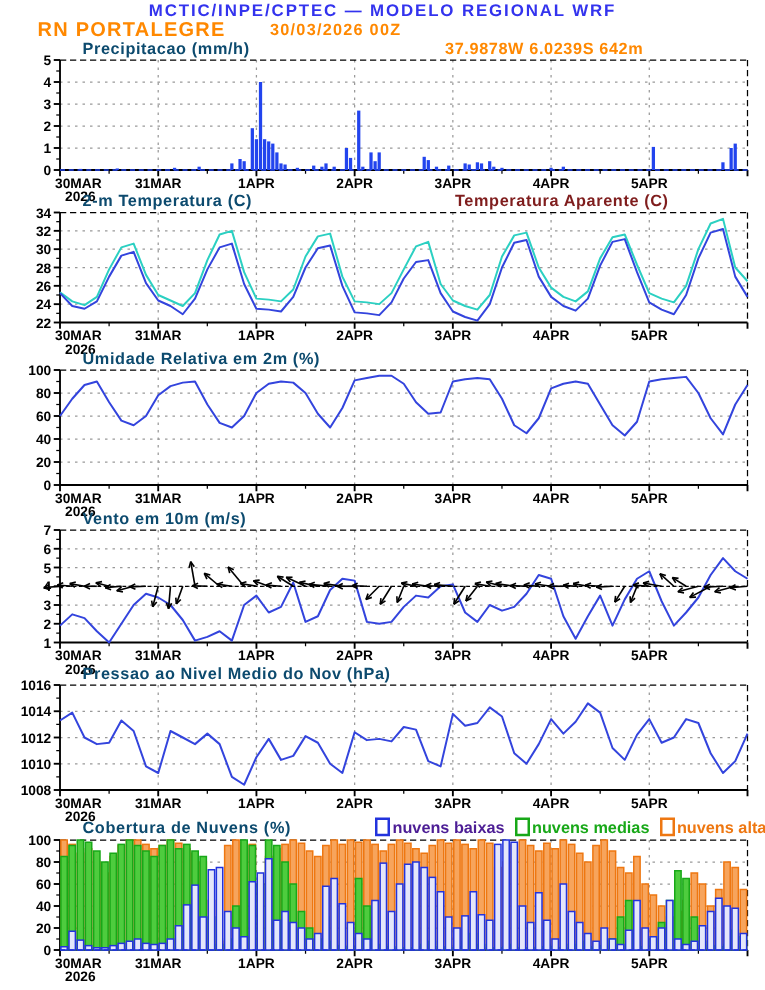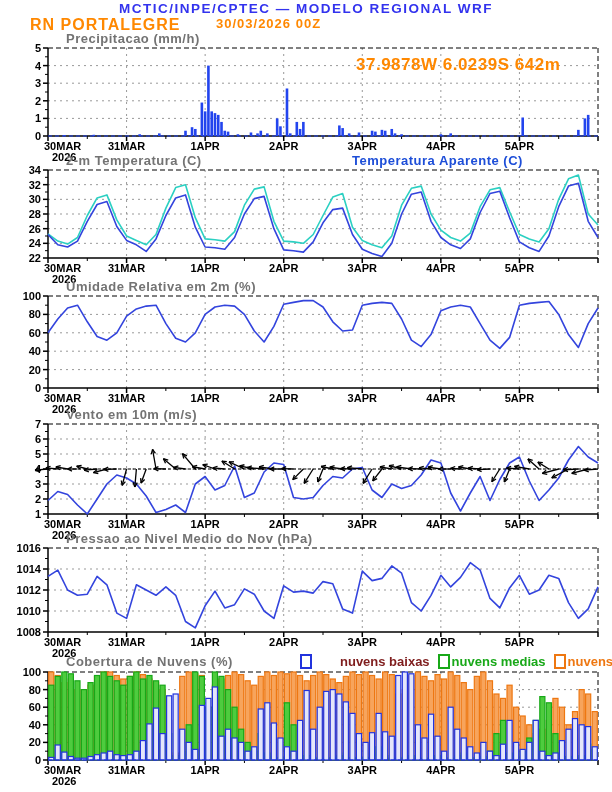--- a/index.html
+++ b/index.html
@@ -2,22 +2,22 @@
 <html><head>
 <meta charset="utf-8">
 <style>
   html,body{margin:0;padding:0;background:#ffffff;}
   .page{position:relative;width:612px;height:792px;background:#ffffff;overflow:hidden;
         font-family:"Liberation Sans",sans-serif;font-weight:bold;}
   .abs{position:absolute;white-space:nowrap;}
   .hdr1{top:1px;left:0;width:612px;text-align:center;font-size:13.5px;letter-spacing:1.5px;}
   .hdr-station{top:16px;left:30px;font-size:16px;letter-spacing:1px;}
   .hdr-run{top:16px;left:216px;font-size:13px;letter-spacing:1px;}
-  .hdr-loc{top:31px;left:356px;font-size:17px;letter-spacing:0.5px;margin-top:24px;}
-  .ptitle{font-size:13px;color:#737373;letter-spacing:0.5px;}
+  .hdr-loc{top:31px;left:356px;font-size:13px;letter-spacing:0.5px;}
+  .ptitle{font-size:13px;color:#0c4a6e;letter-spacing:0.5px;}
   .t1{top:31px;left:66px;}
   .t2{top:153px;left:66px;}
   .t2r{top:153px;left:352px;}
   .t3{top:279px;left:66px;}
   .t4{top:407px;left:66px;text-align:right;}
   .t5{top:531px;left:66px;}
   .t6{top:654px;left:66px;}
   .legend{top:654px;left:300px;display:flex;gap:8px;align-items:center;font-size:13px;}
   .legend .item{display:flex;align-items:center;gap:2px;}
   .swatch{display:inline-block;width:8px;height:11px;border:2px solid #000;background:#fff;}
@@ -835,30 +835,30 @@
       <line x1="48" y1="760" x2="598" y2="760" stroke="#2233dd" stroke-width="1.2" stroke-dasharray="4 3"></line>
     </svg>
 
   <div class="abs hdr1" style="color: rgb(51, 51, 238);">MCTIC/INPE/CPTEC — MODELO REGIONAL WRF</div>
   <div class="abs hdr-station" style="color: rgb(255, 136, 0);">RN PORTALEGRE</div>
   <div class="abs hdr-run" style="color: rgb(255, 136, 0); text-align: right;">30/03/2026 00Z</div>
   <div class="abs hdr-loc" style="color: rgb(255, 136, 0);">37.9878W 6.0239S 642m</div>
 
   <div class="abs ptitle t1">Precipitacao (mm/h)</div>
   <div class="abs ptitle t2">2-m Temperatura (C)</div>
-  <div class="abs ptitle t2r" style="color: #1d4ed8;">Temperatura Aparente (C)</div>
+  <div class="abs ptitle t2r" style="color: #7f1d1d; margin-left: 12px;">Temperatura Aparente (C)</div>
   <div class="abs ptitle t3">Umidade Relativa em 2m (%)</div>
   <div class="abs ptitle t4">Vento em 10m (m/s)</div>
   <div class="abs ptitle t5">Pressao ao Nivel Medio do Nov (hPa)</div>
   <div class="abs ptitle t6">Cobertura de Nuvens (%)</div>
 
   <div class="abs legend">
     <span class="item">
       <span class="swatch" style="border-color: rgb(34, 51, 221);"></span>
-      <span style="color: #7f1d1d; margin-left: 26px;">nuvens baixas</span>
+      <span style="color: #4c1d95;">nuvens baixas</span>
     </span>
     <span class="item">
       <span class="swatch" style="border-color: rgb(24, 168, 24);"></span>
       <span style="color: rgb(24, 168, 24);">nuvens medias</span>
     </span>
     <span class="item">
       <span class="swatch" style="border-color: rgb(238, 119, 17);"></span>
       <span style="color: rgb(238, 119, 17);">nuvens altas</span>
     </span>
   </div>

